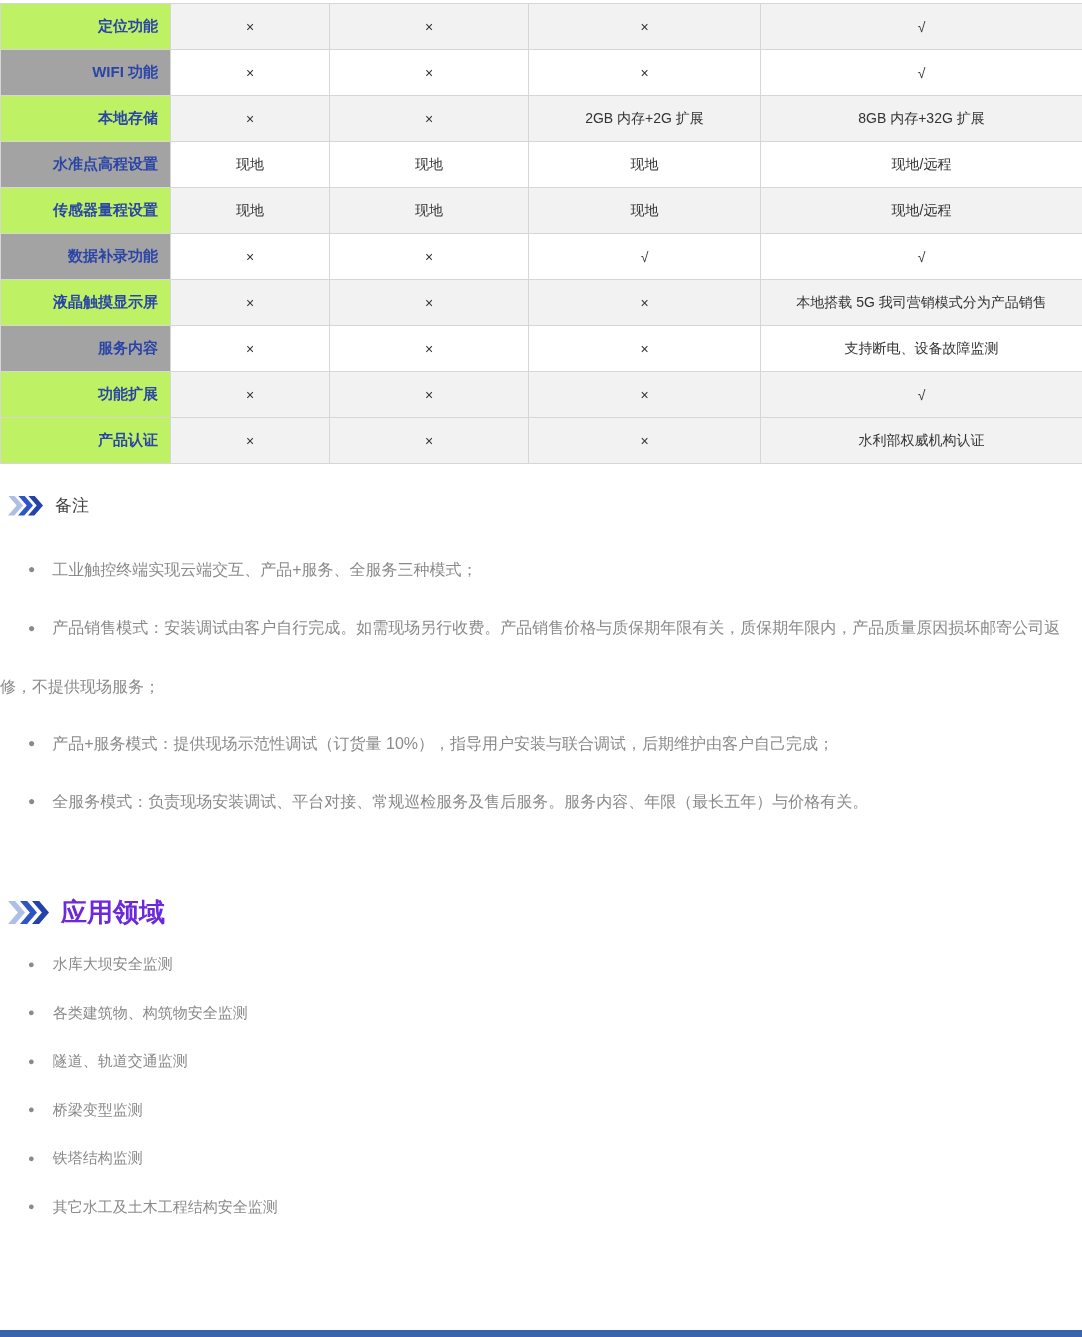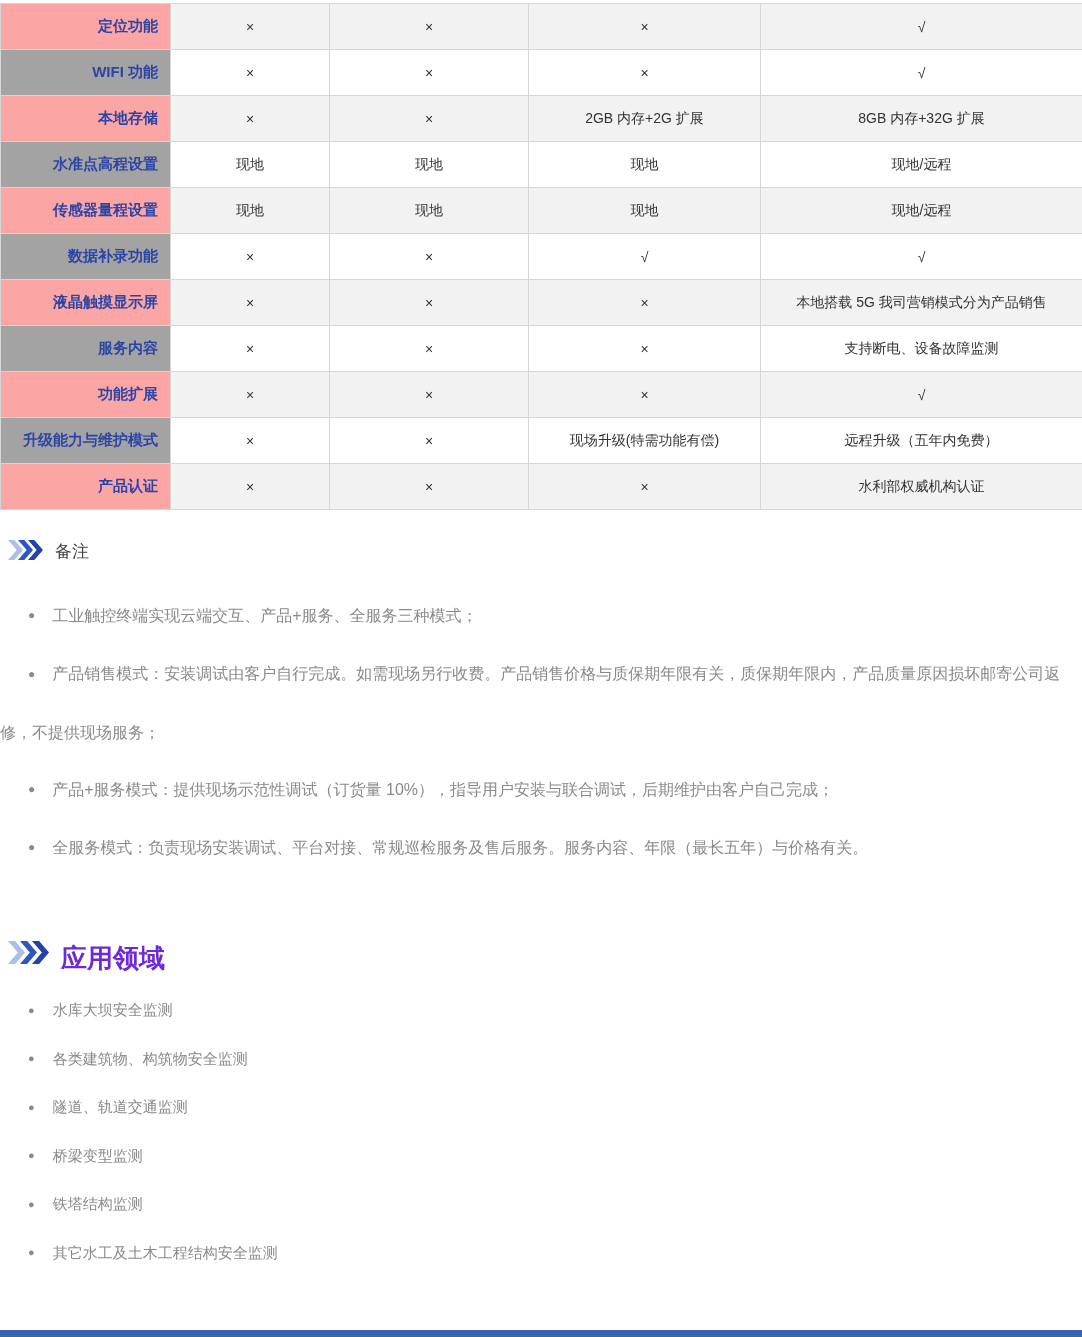--- a/index.html
+++ b/index.html
@@ -31,24 +31,24 @@
   }
   table.cmp tr.alt td { background: #f2f2f2; }
   table.cmp td.label {
     background: #a3a3a3;
     color: #2b45a7;
     font-weight: bold;
     font-size: 15px;
     text-align: right;
     padding-right: 12px;
   }
-  table.cmp tr.alt td.label { background: #fca5a5; }
-
-  
-  .section-head { display: flex; align-items: flex-start; margin-left: 8px; }
+  table.cmp tr.alt td.label { background: #bef264; }
+
+  
+  .section-head { display: flex; align-items: center; margin-left: 8px; }
   .chevrons { display: inline-flex; margin-right: 12px; }
   .chevrons i {
     display: block;
     width: 15px; height: 20px;
     clip-path: polygon(0 0, 42% 0, 100% 50%, 42% 100%, 0 100%, 58% 50%);
   }
   .chevrons i + i { margin-left: -5px; }
   .chevrons i:nth-child(1) { background: #aebfe6; }
   .chevrons i:nth-child(2) { background: #2f55c4; }
   .chevrons i:nth-child(3) { background: #2443a8; }
@@ -160,27 +160,20 @@
         <td>×</td>
         <td>×</td>
         <td>支持断电、设备故障监测</td>
       </tr>
       <tr class="alt">
         <td class="label">功能扩展</td>
         <td>×</td>
         <td>×</td>
         <td>×</td>
         <td>√</td>
-      </tr>
-      <tr>
-        <td class="label">升级能力与维护模式</td>
-        <td>×</td>
-        <td>×</td>
-        <td>现场升级(特需功能有偿)</td>
-        <td>远程升级（五年内免费）</td>
       </tr>
       <tr class="alt">
         <td class="label">产品认证</td>
         <td>×</td>
         <td>×</td>
         <td>×</td>
         <td>水利部权威机构认证</td>
       </tr>
     </tbody>
 </table>

